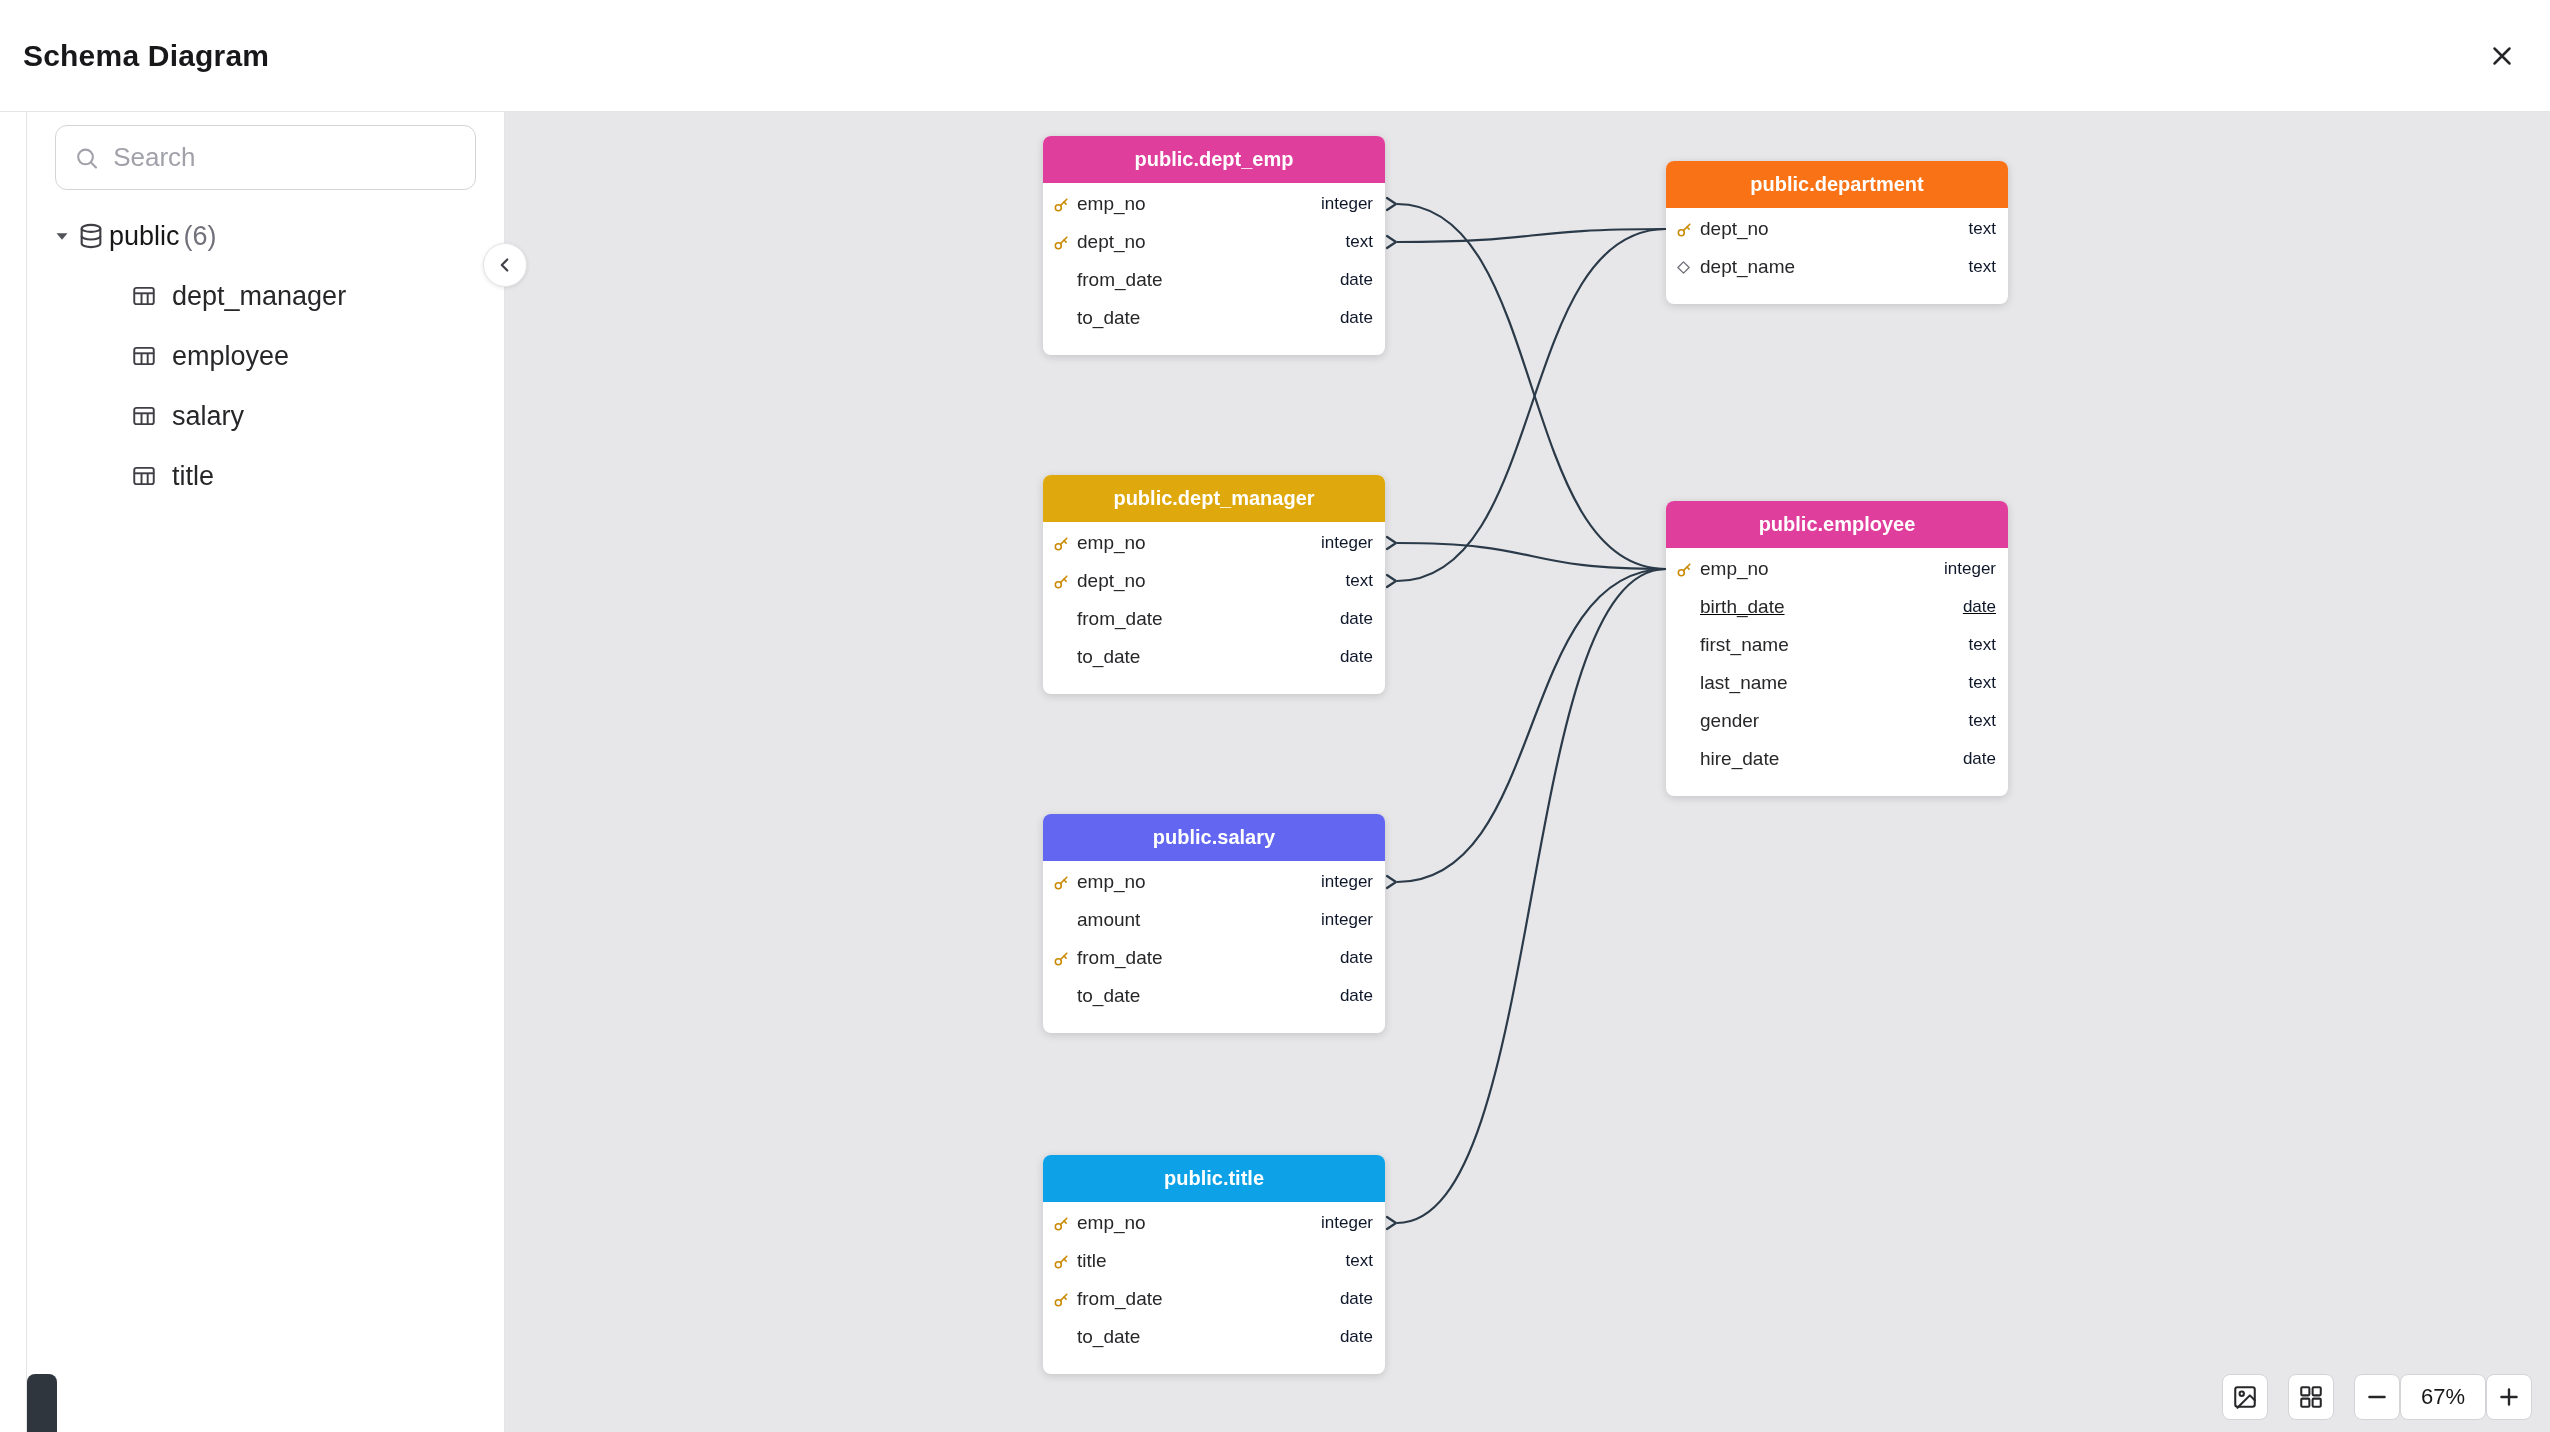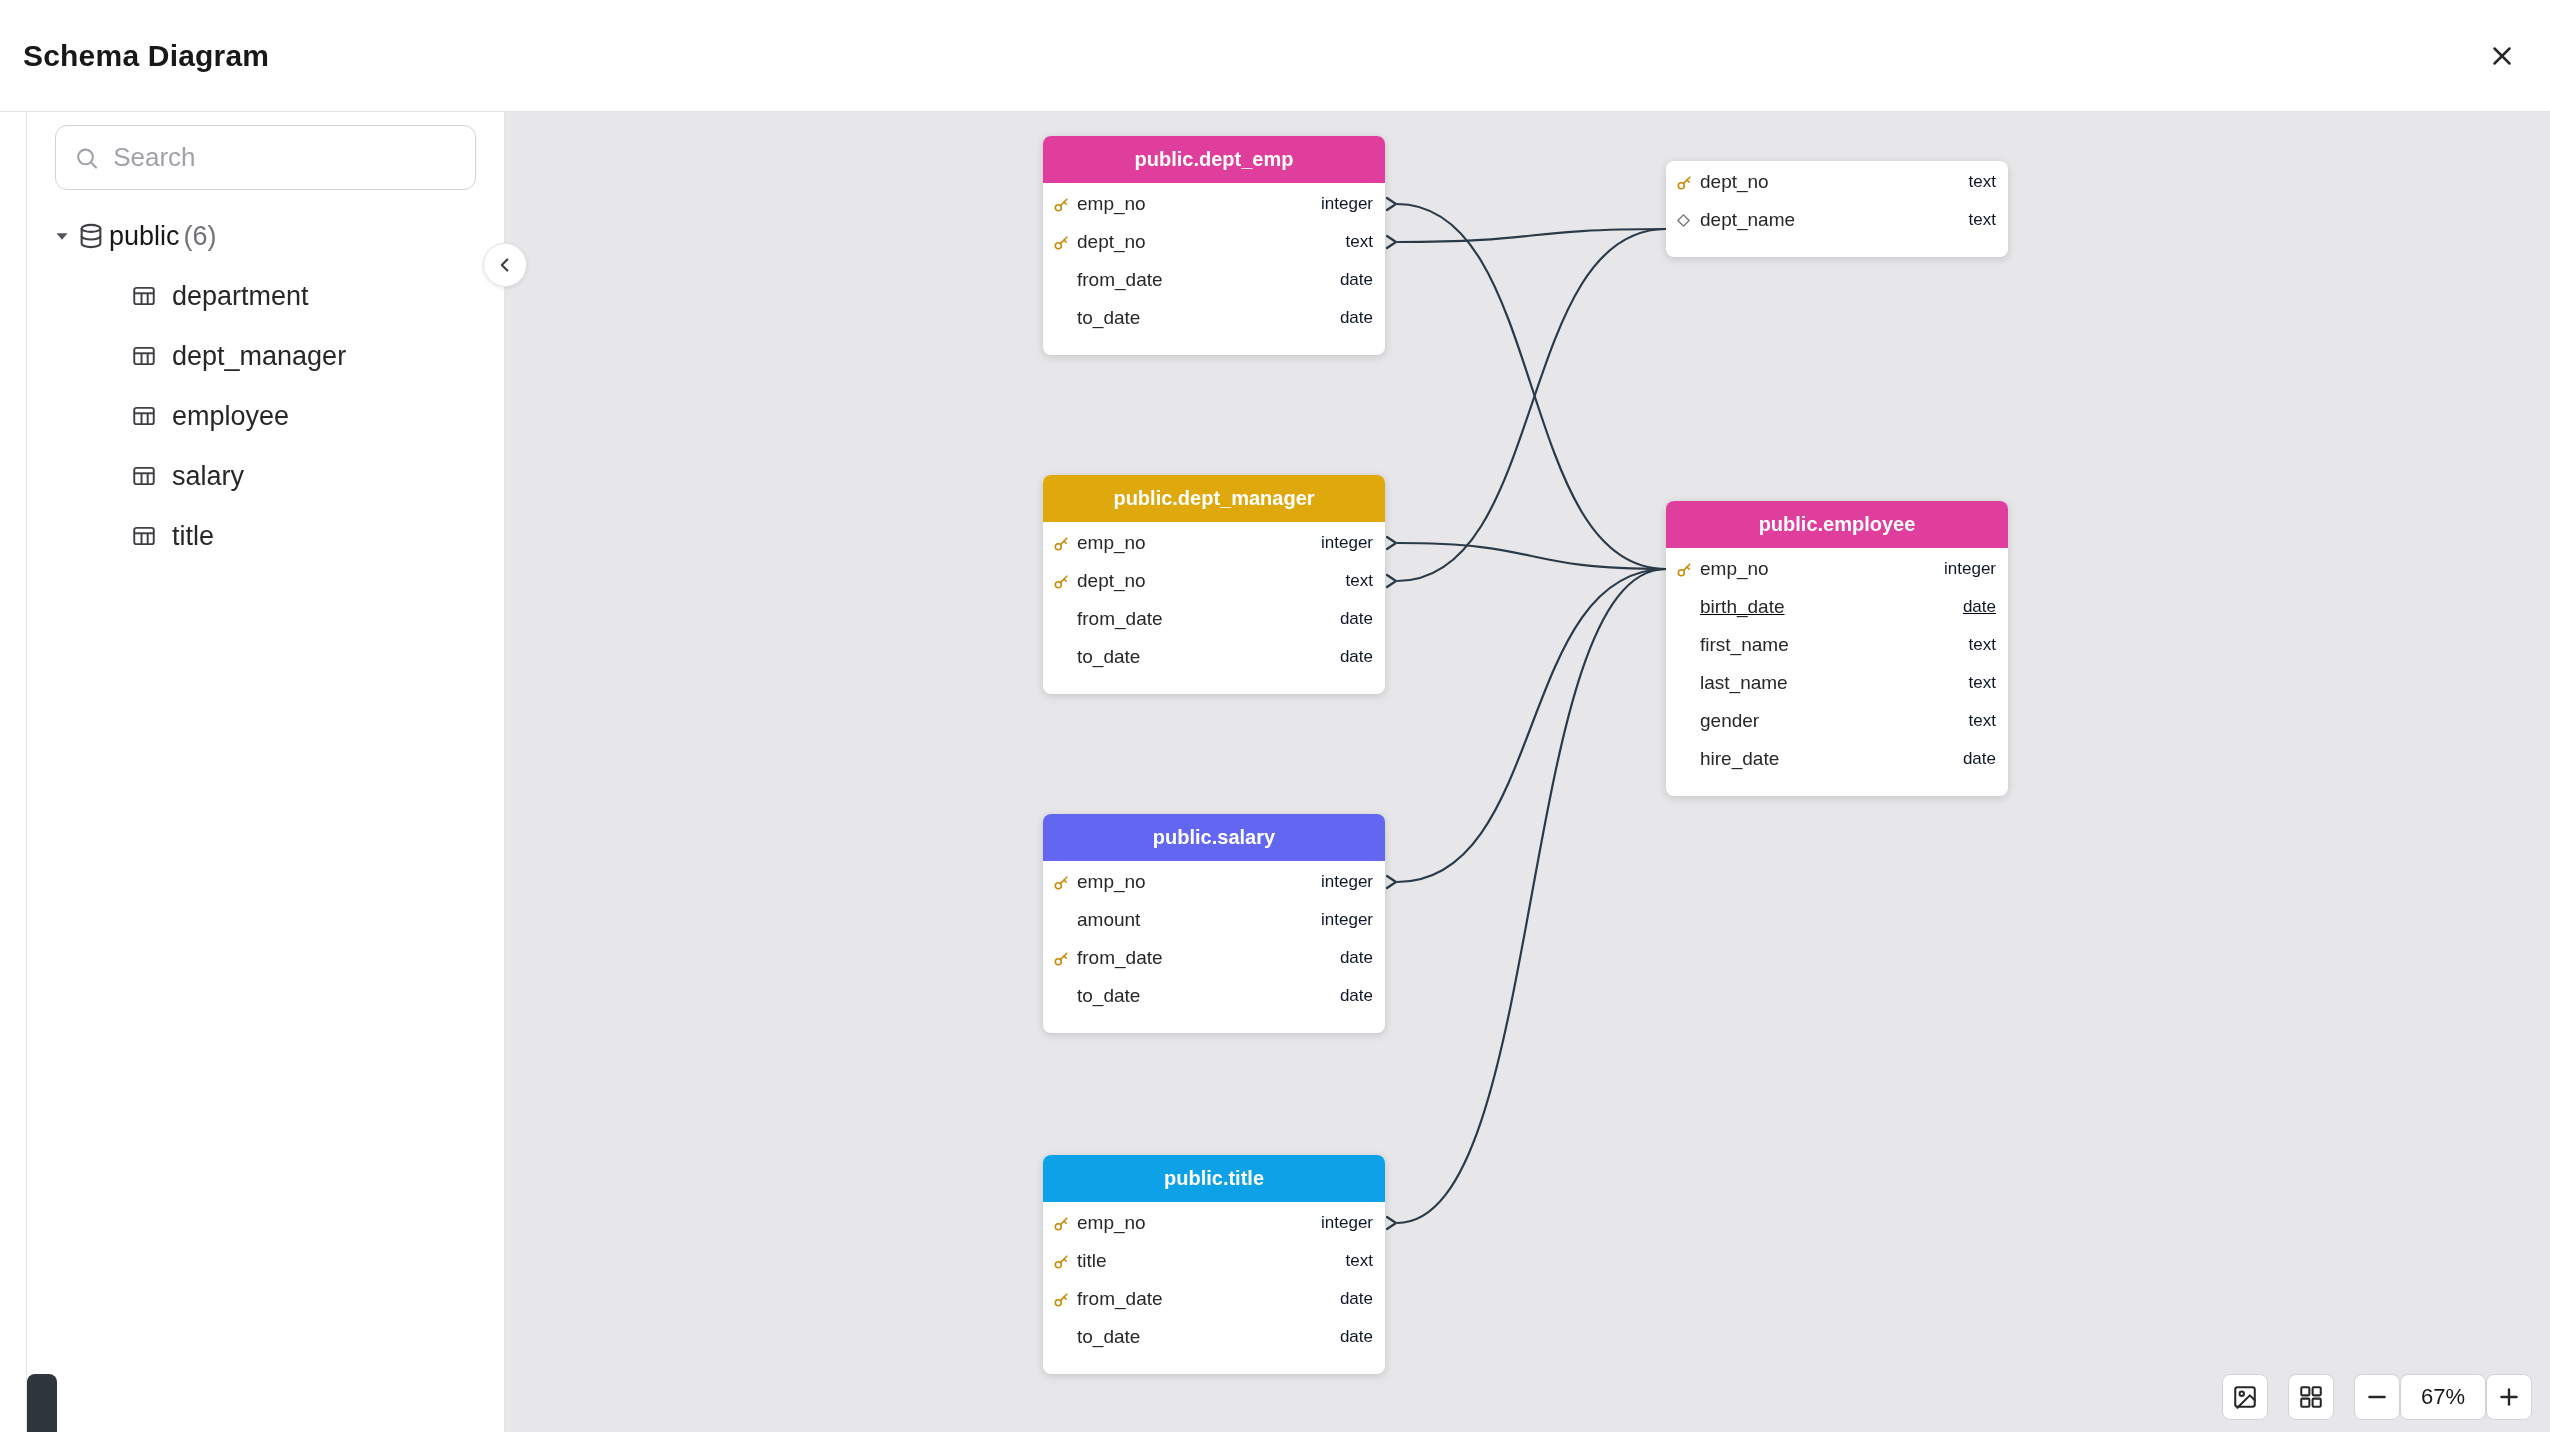--- a/index.html
+++ b/index.html
@@ -93,29 +93,20 @@
           <span class="schema-count">(6)</span>
         </div>
         <div class="table-list">
             <div class="table-row">
     <svg class="table-icon" width="26" height="26" viewBox="0 0 24 24" fill="none" stroke="#3f3f46" stroke-width="1.8">
                 <rect x="3" y="4.5" width="18" height="15" rx="2"></rect>
                 <path d="M3 9.5h18"></path>
                 <path d="M9.7 9.5V19.5"></path>
                 <path d="M15.4 9.5V19.5"></path>
               </svg>
-    <span class="table-label">department</span>
-  </div>
-            <div class="table-row">
-    <svg class="table-icon" width="26" height="26" viewBox="0 0 24 24" fill="none" stroke="#3f3f46" stroke-width="1.8">
-                <rect x="3" y="4.5" width="18" height="15" rx="2"></rect>
-                <path d="M3 9.5h18"></path>
-                <path d="M9.7 9.5V19.5"></path>
-                <path d="M15.4 9.5V19.5"></path>
-              </svg>
     <span class="table-label">dept_manager</span>
   </div>
             <div class="table-row">
     <svg class="table-icon" width="26" height="26" viewBox="0 0 24 24" fill="none" stroke="#3f3f46" stroke-width="1.8">
                 <rect x="3" y="4.5" width="18" height="15" rx="2"></rect>
                 <path d="M3 9.5h18"></path>
                 <path d="M9.7 9.5V19.5"></path>
                 <path d="M15.4 9.5V19.5"></path>
               </svg>
     <span class="table-label">employee</span>
@@ -227,20 +218,21 @@
     <span class="row-type">date</span>
   </div>
             <div class="node-row" style="height: 38px;">
     <span class="row-icon"></span>
     <span class="row-name">to_date</span>
     <span class="row-type">date</span>
   </div>
           </div>
   </div>
         <div class="node" style="left: 1161px; top: 49px; width: 342px;">
+    <div class="node-header" style="background: rgb(249, 115, 22); height: 47px;">public.department</div>
     <div class="node-rows">
             <div class="node-row" style="height: 38px;">
     <span class="row-icon">
                 <svg width="17" height="17" viewBox="0 0 24 24" fill="none" stroke="#ca8a04" stroke-width="2.2" stroke-linecap="round" stroke-linejoin="round">
                   <circle cx="7.5" cy="16.5" r="4.2"></circle>
                   <path d="M10.8 13.2L19.5 4.5"></path>
                   <path d="M15.5 8.5l3 3"></path>
                 </svg>
               </span>
     <span class="row-name">dept_no</span>

